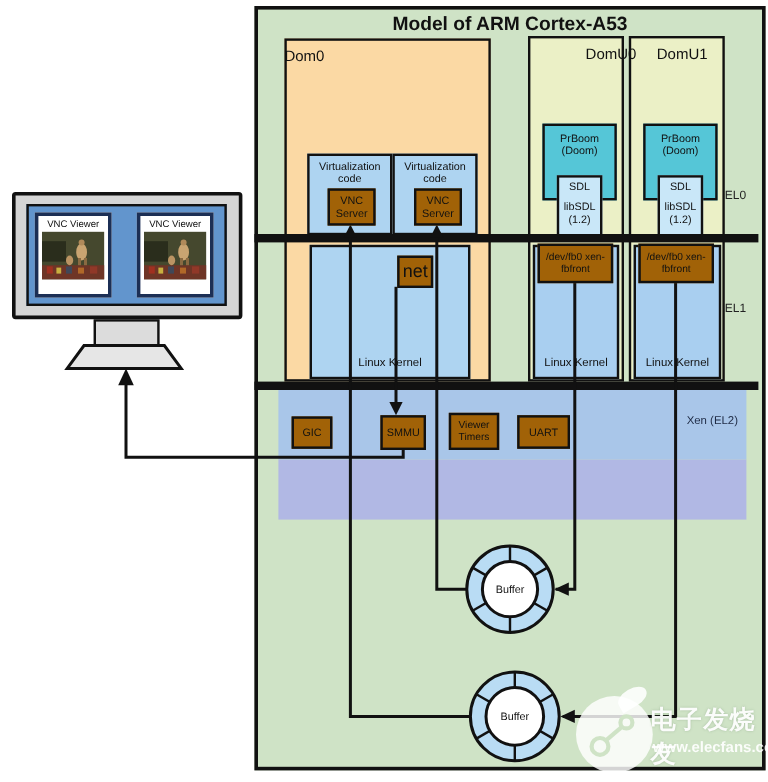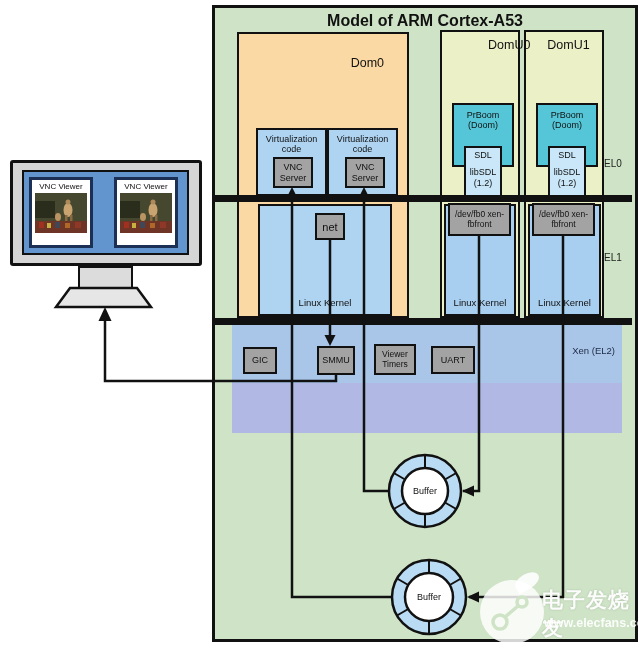--- a/index.html
+++ b/index.html
@@ -6,54 +6,54 @@
   .canvas{position:relative;width:640px;height:652px;background:#fff;overflow:hidden;
           font-family:"Liberation Sans",sans-serif;color:#111;}
   .abs{position:absolute;box-sizing:border-box;}
   .bordered{border:2px solid #111;}
   .center{display:flex;align-items:center;justify-content:center;text-align:center;}
   .t-title{font-size:16px;font-weight:bold;}
   .t-dom{font-size:12.5px;}
   .t-sm{font-size:9px;line-height:1.15;}
   .t-xs{font-size:8.5px;line-height:1.15;}
   .t-el{font-size:10px;color:#222;}
-  .whitebox{background:#a3a3a3;z-index:6;}
+  .whitebox{background:#a16207;z-index:6;}
   .label{z-index:6;}
   svg{display:block;}
   .connector-layer{position:absolute;left:0;top:0;z-index:5;pointer-events:none;}
   .wm{z-index:20;}
   .wm-brand{font-size:21px;font-weight:bold;color:rgba(255,255,255,0.95);letter-spacing:1px;
             text-shadow:0 0 2px rgba(90,120,90,0.35);}
   .wm-site{font-size:12.5px;font-weight:bold;color:rgba(255,255,255,0.9);}
 </style>
 </head>
 <body>
 
 <div class="canvas">
 
   <div class="abs" style="left:212px;top:5px;width:426px;height:637px;background:#cfe3c6;border:3px solid #111;"></div>
   <div class="abs t-title label" style="left:262px;top:12px;width:326px;text-align:center;">Model of ARM Cortex-A53</div>
 
   <div class="abs bordered" style="left:237px;top:32px;width:172px;height:286px;background:#fbd9a4;z-index:2;"></div>
-  <div class="abs t-dom label" style="left:237px;top:40px;width:147px;text-align:right;margin-top:16px;">Dom0</div>
+  <div class="abs t-dom label" style="left:237px;top:40px;width:147px;text-align:left;">Dom0</div>
 
   <div class="abs bordered t-sm" style="left:256px;top:128px;width:71px;height:68px;background:#aed4f1;z-index:3;padding-top:4px;text-align:center;"><span>Virtualization code</span></div>
   <div class="abs bordered t-sm" style="left:327px;top:128px;width:71px;height:68px;background:#aed4f1;z-index:3;padding-top:4px;text-align:center;"><span>Virtualization code</span></div>
 
   <div class="abs bordered whitebox center t-sm" style="left:273px;top:157px;width:40px;height:31px;">
       <span>VNC Server</span>
     </div>
   <div class="abs bordered whitebox center t-sm" style="left:345px;top:157px;width:40px;height:31px;">
       <span>VNC Server</span>
     </div>
 
   <div class="abs bordered" style="left:258px;top:204px;width:134px;height:112px;background:#aed4f1;z-index:3;"></div>
   <div class="abs t-sm label" style="left:258px;top:298px;width:134px;text-align:center;font-size:9.5px;">Linux Kernel</div>
 
-  <div class="abs bordered whitebox center" style="left:315px;top:213px;width:30px;height:27px;font-size:11px;">
+  <div class="abs bordered whitebox center" style="left:331px;top:213px;width:30px;height:27px;font-size:15px;">
       <span>net</span>
     </div>
 
   <div class="abs bordered" style="left:440px;top:30px;width:80px;height:288px;background:#ebf0c6;z-index:2;"></div>
   <div class="abs t-dom label" style="left:440px;top:38px;width:80px;text-align:center;padding-left:48px;">DomU0</div>
   <div class="abs bordered t-sm" style="left:452px;top:103px;width:62px;height:64px;background:#55c6d7;z-index:3;padding-top:5px;text-align:center;"><span>PrBoom (Doom)</span></div>
   <div class="abs bordered" style="left:464px;top:146px;width:38px;height:51px;background:#c9e7f8;z-index:4;">
     <div class="t-sm" style="text-align:center;padding-top:2px;">SDL</div>
     <div class="t-sm" style="text-align:center;padding-top:7px;">libSDL (1.2)</div>
   </div>

